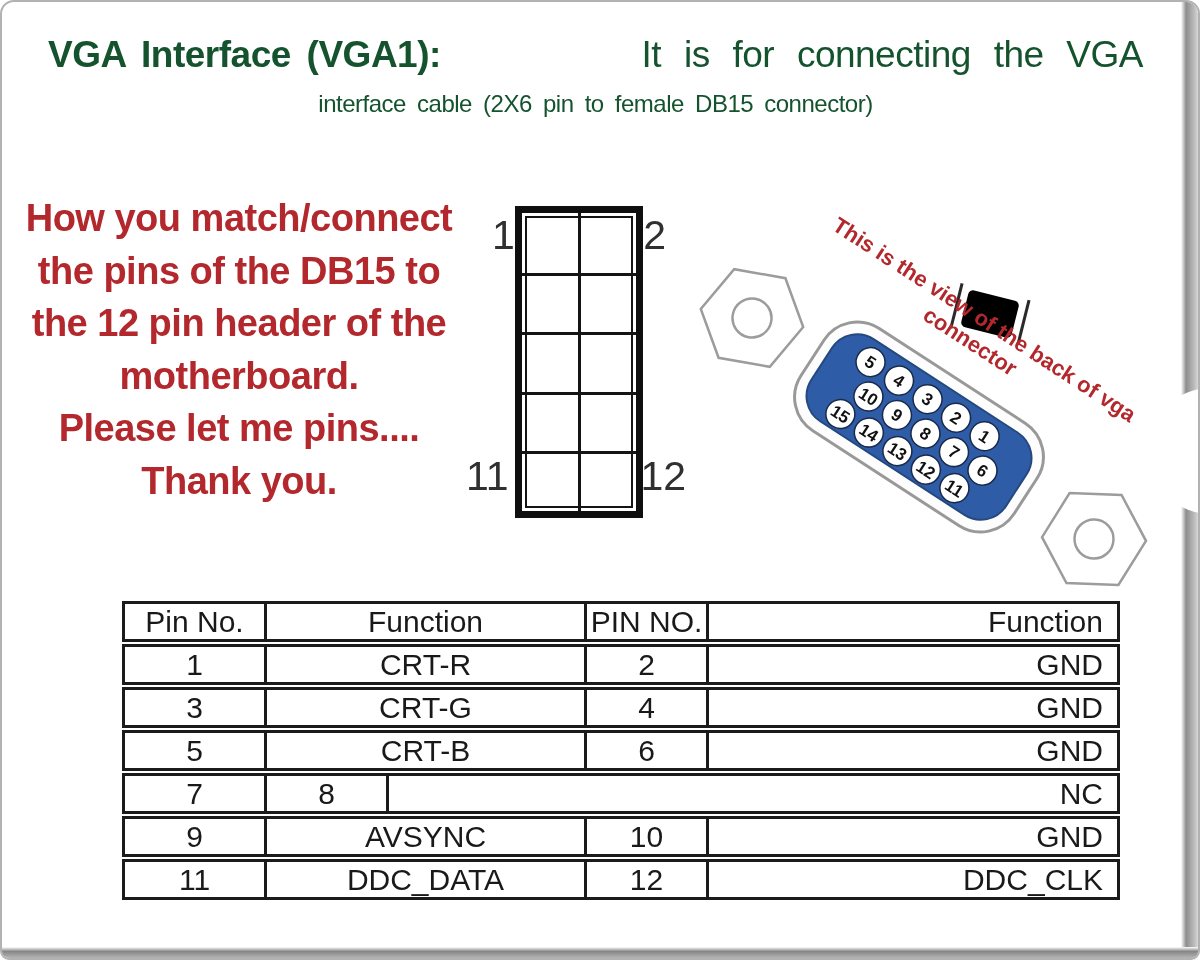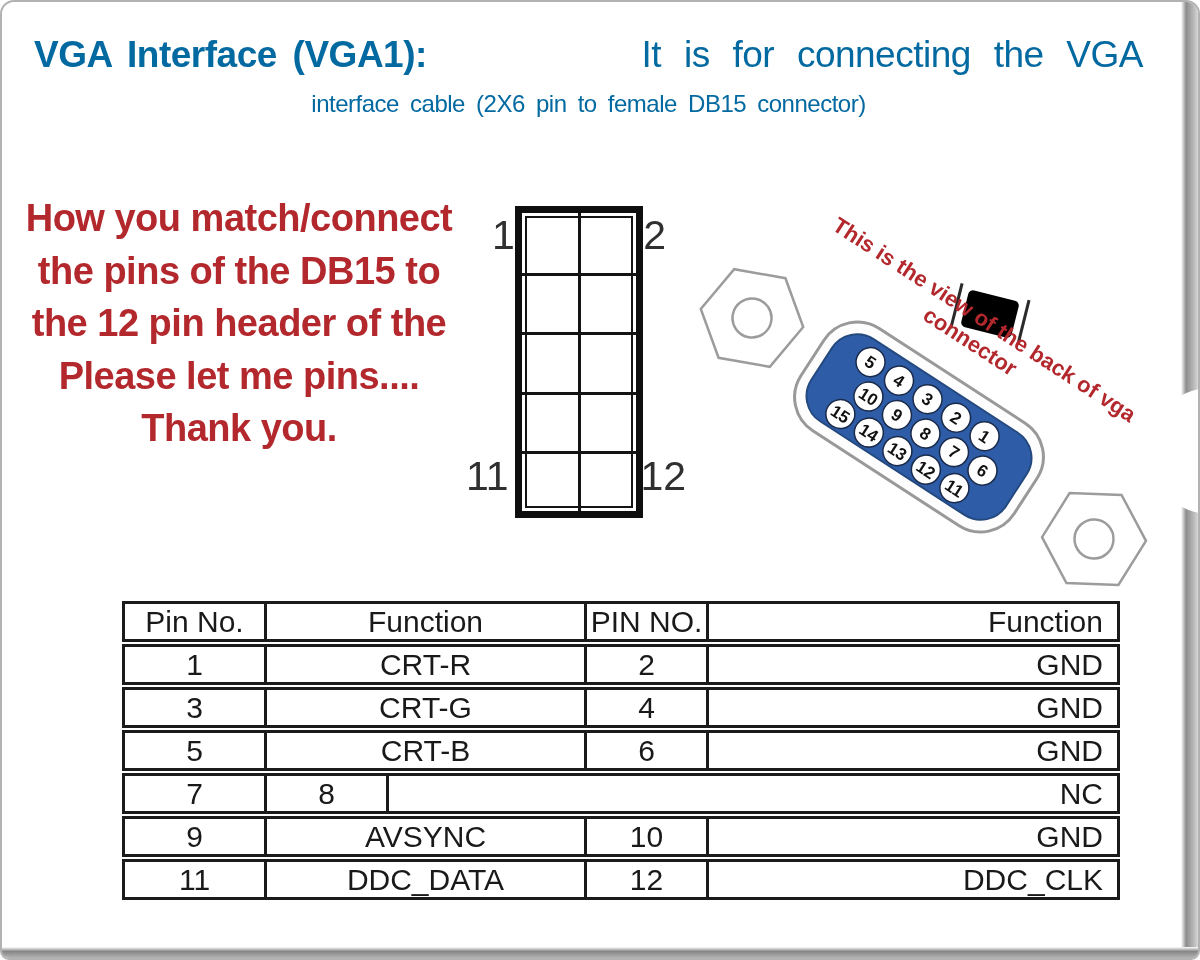--- a/index.html
+++ b/index.html
@@ -22,21 +22,21 @@
   .frame-bottom {
     position:absolute; left:0; right:0; bottom:0; height:11px;
     background:linear-gradient(to bottom,#ffffff 0%, #868686 40%, #b4b4b4 100%);
     z-index:8;
   }
   .notch {
     position:absolute; left:1146px; top:386px; width:126px; height:126px;
     border-radius:50%; background:#ffffff; z-index:9;
   }
   
-  .title { position:absolute; left:32px; right:55px; top:30px; color:#0369a1; }
+  .title { position:absolute; left:46px; right:55px; top:30px; color:#14532d; }
   .title-line1 { display:flex; justify-content:space-between; font-size:37px; line-height:46px; letter-spacing:-0.5px; }
   .title-bold { font-weight:700; word-spacing:6px; }
   .title-rest { font-weight:400; word-spacing:13px; }
   .title-line2 { text-align:center; font-size:24px; line-height:44px; margin-top:4px; word-spacing:5px; letter-spacing:-0.5px; }
   
   .note {
     position:absolute; left:8px; top:190px; width:458px;
     color:var(--red,#b3282d); font-size:38px; font-weight:700;
     line-height:52.5px; text-align:center; letter-spacing:-0.5px;
   }
@@ -90,20 +90,21 @@
       <span class="title-bold">VGA Interface (VGA1):</span>
       <span class="title-rest">It is for connecting the VGA</span>
     </div>
     <div class="title-line2">interface cable (2X6 pin to female DB15 connector)</div>
   </div>
 
   <div class="note">
       <div>How you match/connect</div>
       <div>the pins of the DB15 to</div>
       <div>the 12 pin header of the</div>
+      <div>motherboard.</div>
       <div>Please let me pins....</div>
       <div>Thank you.</div>
     </div>
 
   <div class="hdr-box">
     <div class="hdr-inner"></div>
     <div class="hdr-vline"></div>
     <div class="hdr-hline" style="top:20%"></div>
     <div class="hdr-hline" style="top:40%"></div>
     <div class="hdr-hline" style="top:60%"></div>

